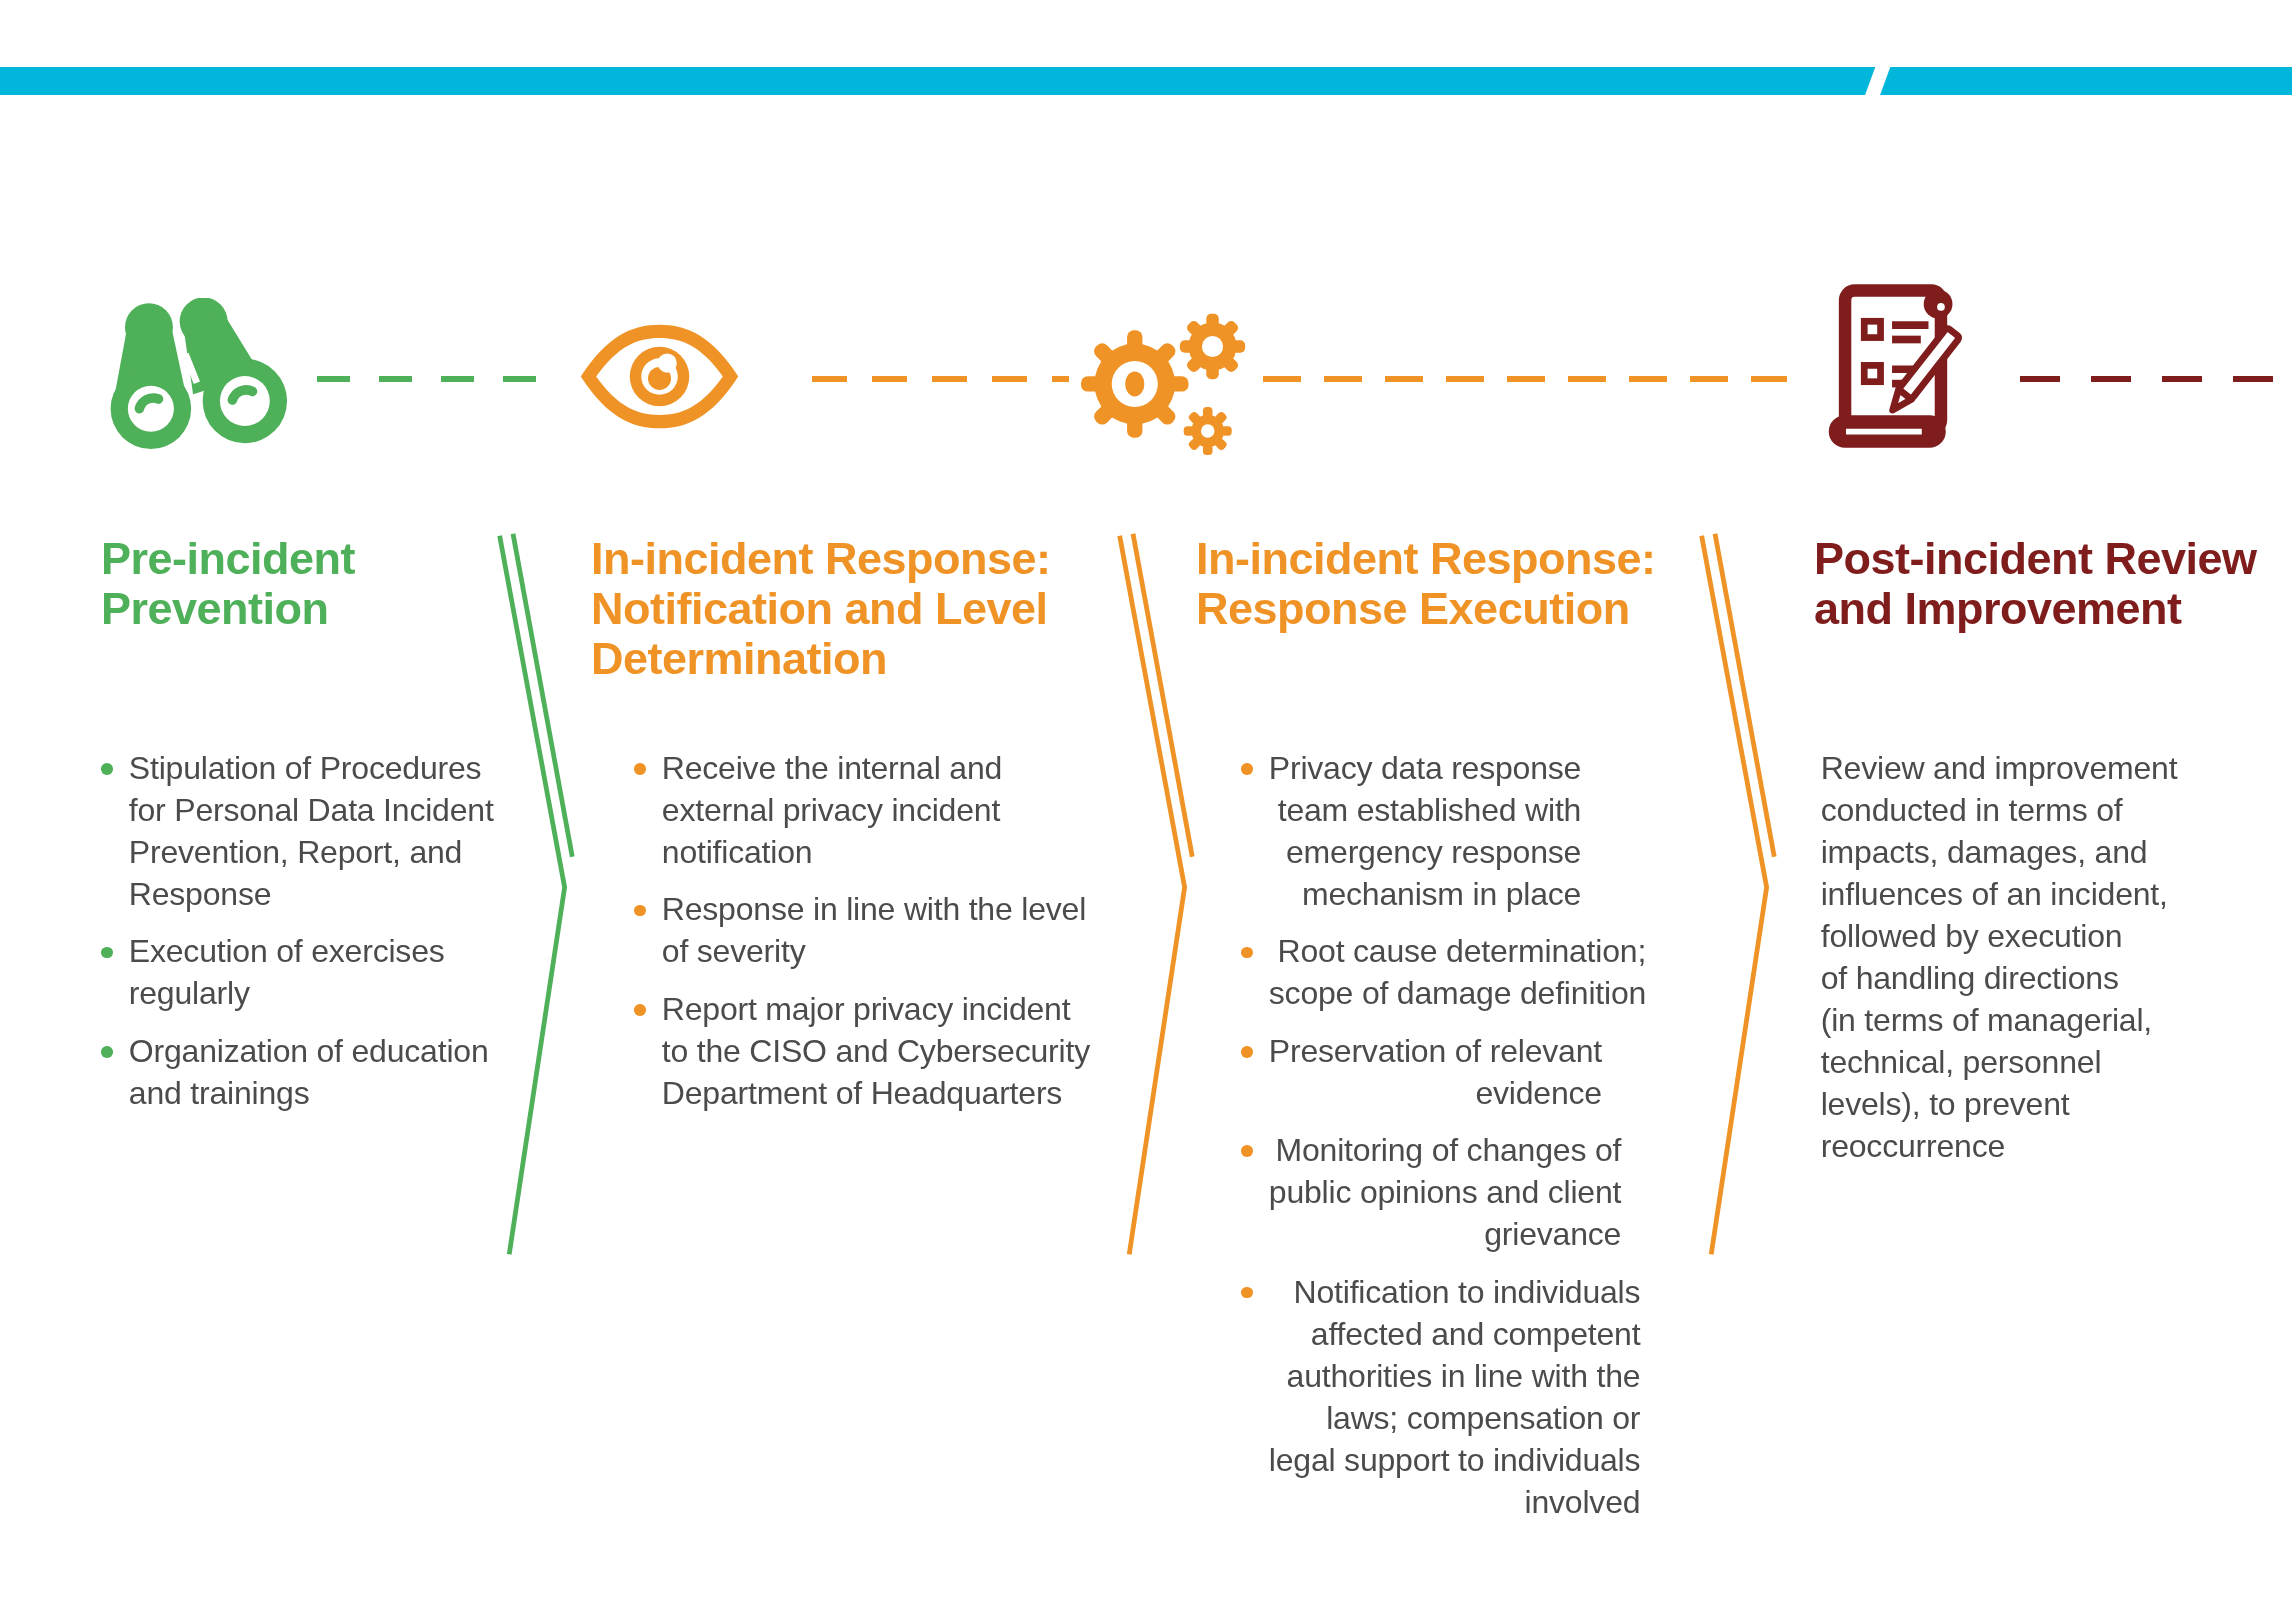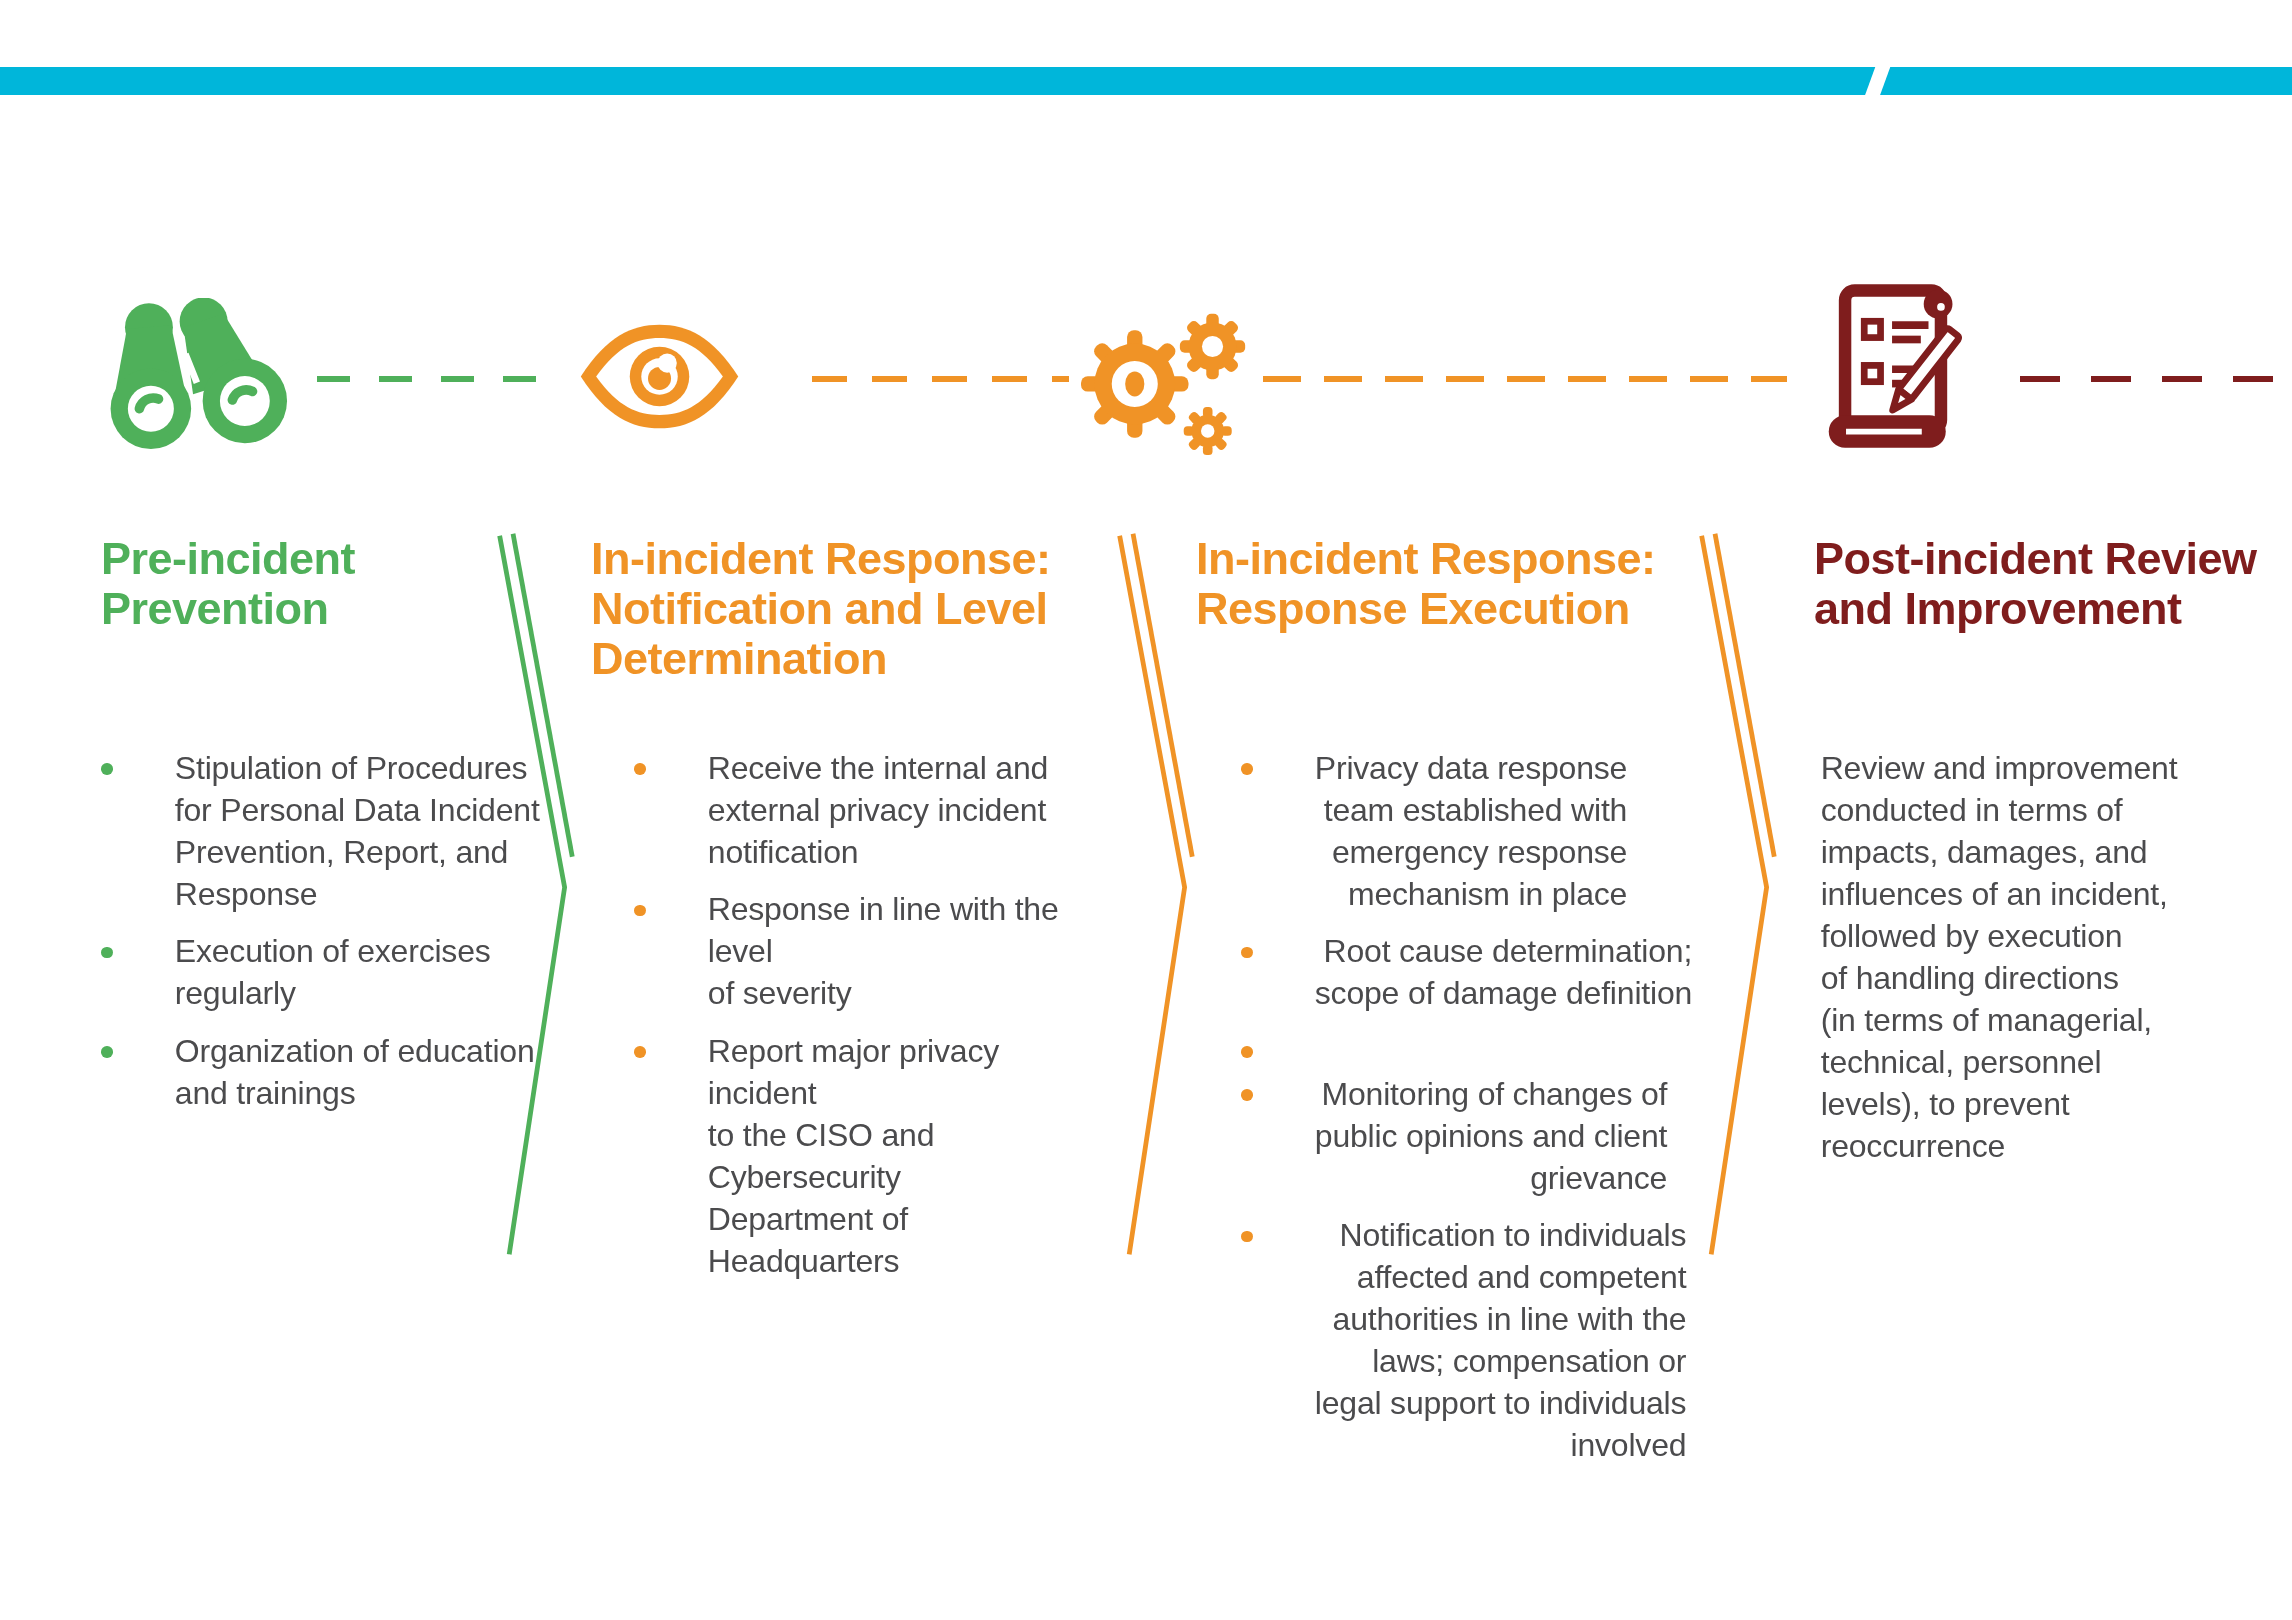--- a/index.html
+++ b/index.html
@@ -31,21 +31,21 @@
   .col2{left:591px;width:509px;}
   .col3{left:1196px;width:500px;}
   .col4{left:1814px;width:452px;}
   .title{
     margin:0;font-size:45px;line-height:50px;font-weight:bold;
     letter-spacing:-0.5px;white-space:pre-line;
   }
   .bullets{position:absolute;left:0;top:213px;}
   .col2 .bullets{left:43px;}
   .col3 .bullets{left:45px;text-align:right;}
-  .item{display:flex;margin-bottom:15.4px;gap:46px;}
+  .item{display:flex;margin-bottom:15.4px;}
   .dot{flex:none;width:11.5px;height:11.5px;border-radius:50%;margin:16.3px 16.3px 0 0;background:currentColor;}
   .btext,.para{
     font-size:32px;line-height:42px;color:#4b4b4d;letter-spacing:-0.2px;white-space:pre-line;
   }
   .para{position:absolute;left:6.7px;top:213px;}
 </style>
 </head>
 <body>
 
 <div class="page">
@@ -226,20 +226,22 @@
 emergency response
 mechanism in place</div>
       </div>
       <div class="item">
         <span class="dot c-orange"></span>
         <div class="btext">Root cause determination;
 scope of damage definition</div>
       </div>
       <div class="item">
         <span class="dot c-orange"></span>
+        <div class="btext">Preservation of relevant
+evidence</div>
       </div>
       <div class="item">
         <span class="dot c-orange"></span>
         <div class="btext">Monitoring of changes of
 public opinions and client
 grievance</div>
       </div>
       <div class="item">
         <span class="dot c-orange"></span>
         <div class="btext">Notification to individuals

